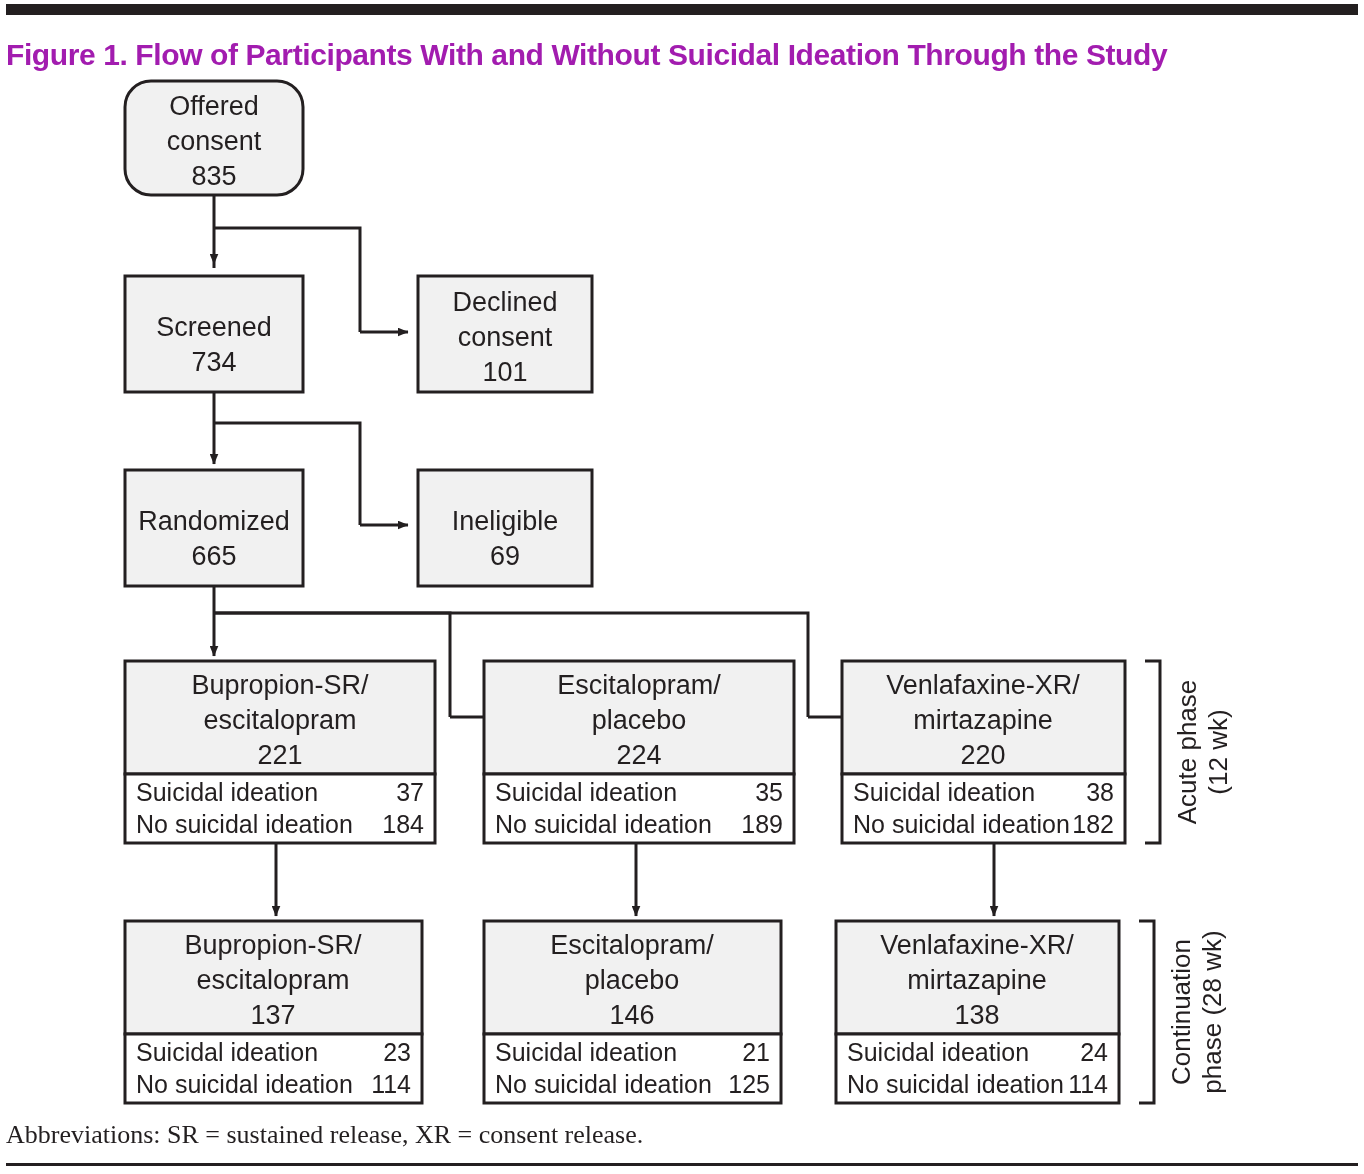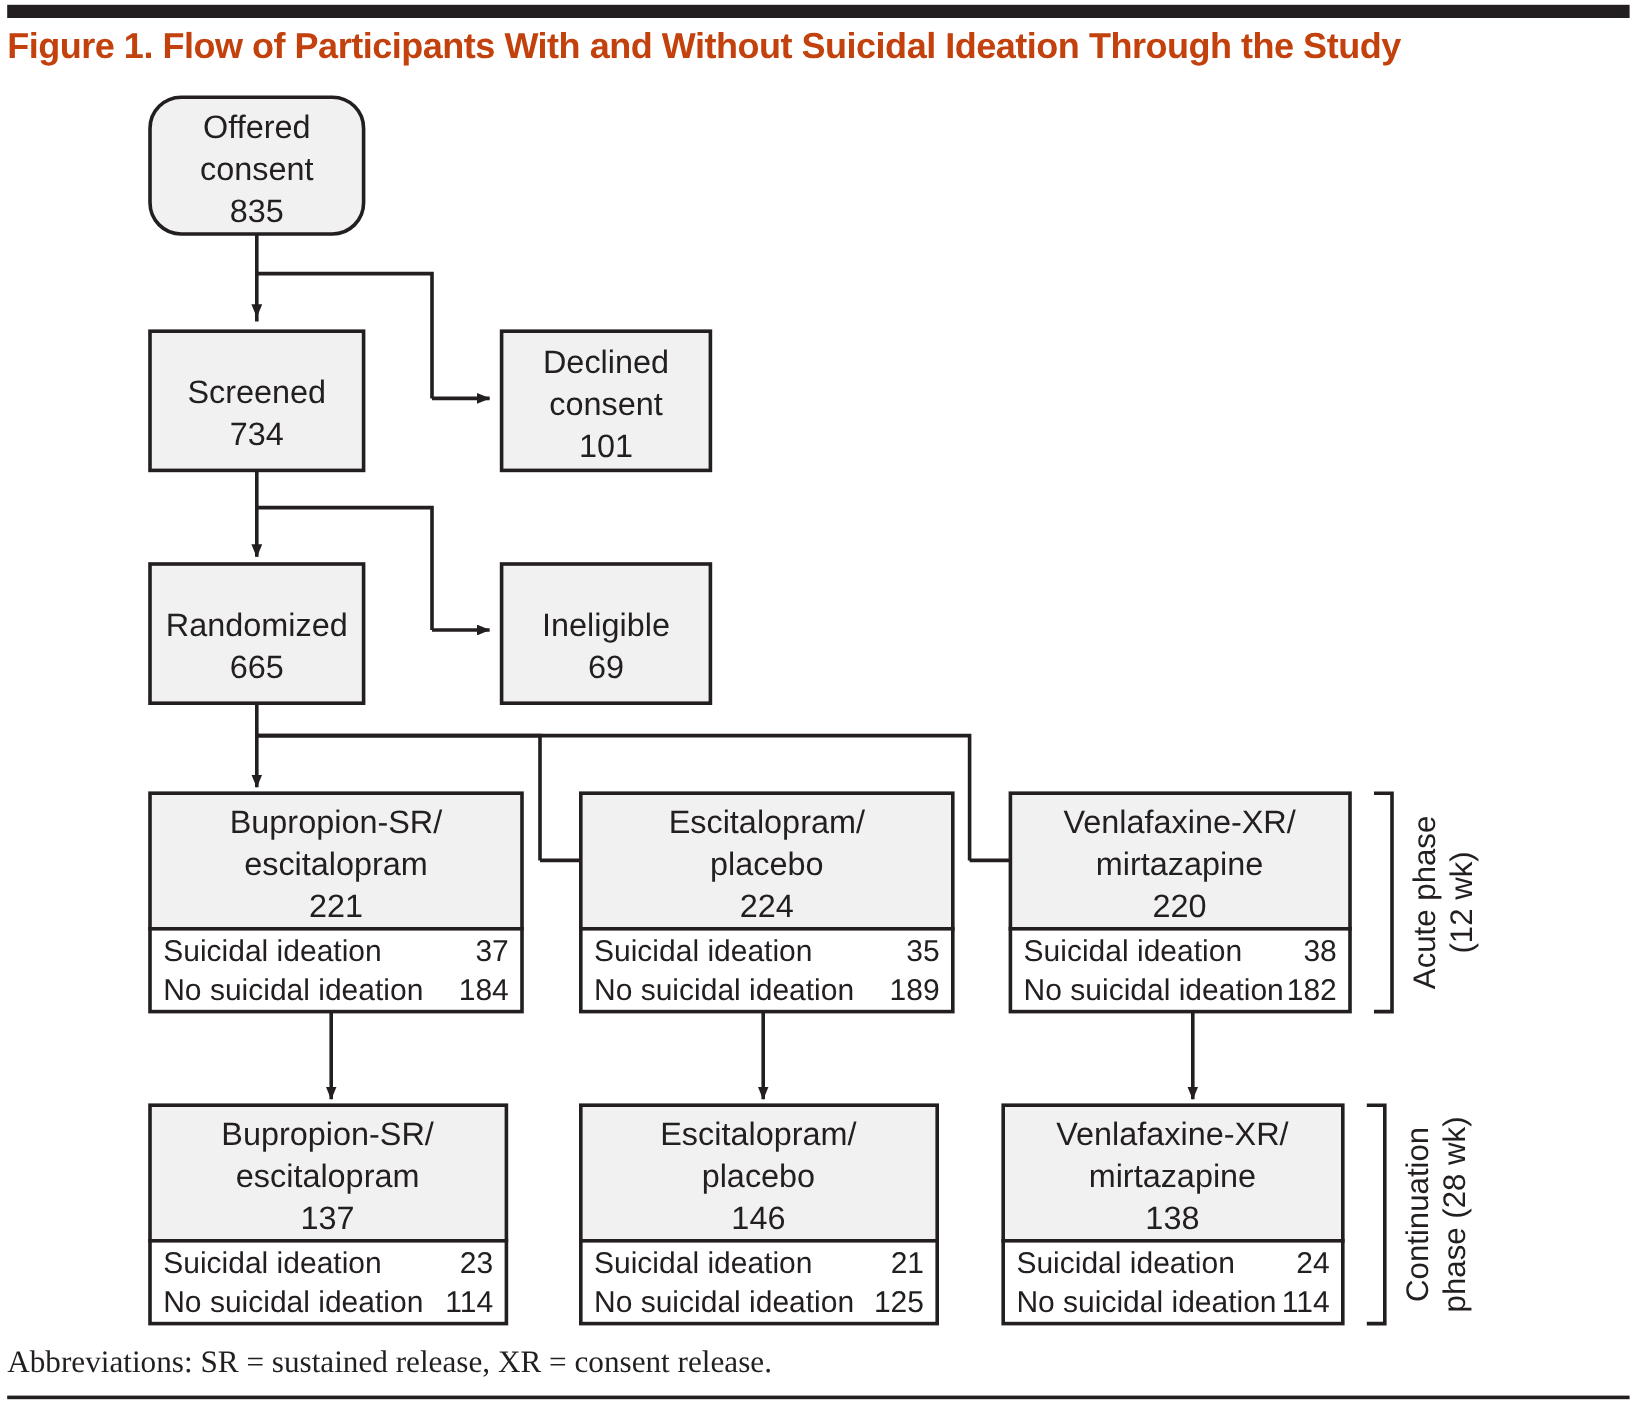--- a/index.html
+++ b/index.html
@@ -24,27 +24,27 @@
     position: absolute;
     left: 6px;
     top: 4px;
     width: 1352px;
     height: 11px;
     background: #231f20;
   }
   .fig-title {
     position: absolute;
     left: 6px;
-    top: 22px;
+    top: 38px;
     width: 1352px;
     font-size: 30px;
     font-weight: bold;
     letter-spacing: -0.4px;
     font-family: "Liberation Sans", sans-serif;
-    color: #c2410c;
+    color: #a21caf;
     white-space: nowrap;
   }
   .flow-wrap {
     position: absolute;
     left: 0;
     top: 68px;
     width: 1364px;
     height: 1050px;
   }
   .footnote {

